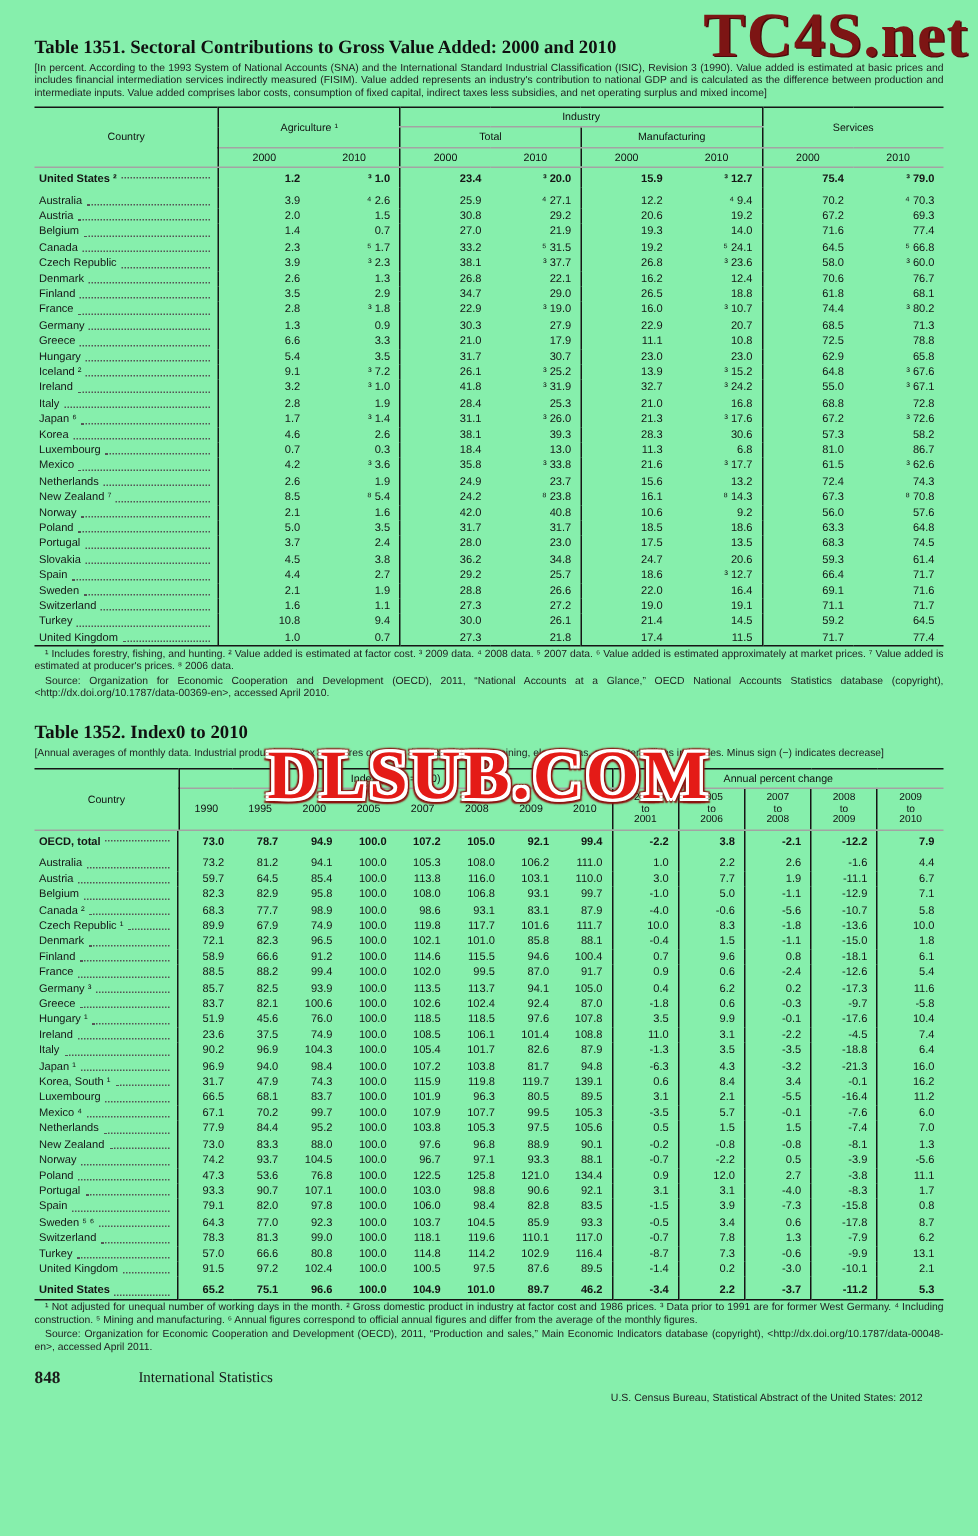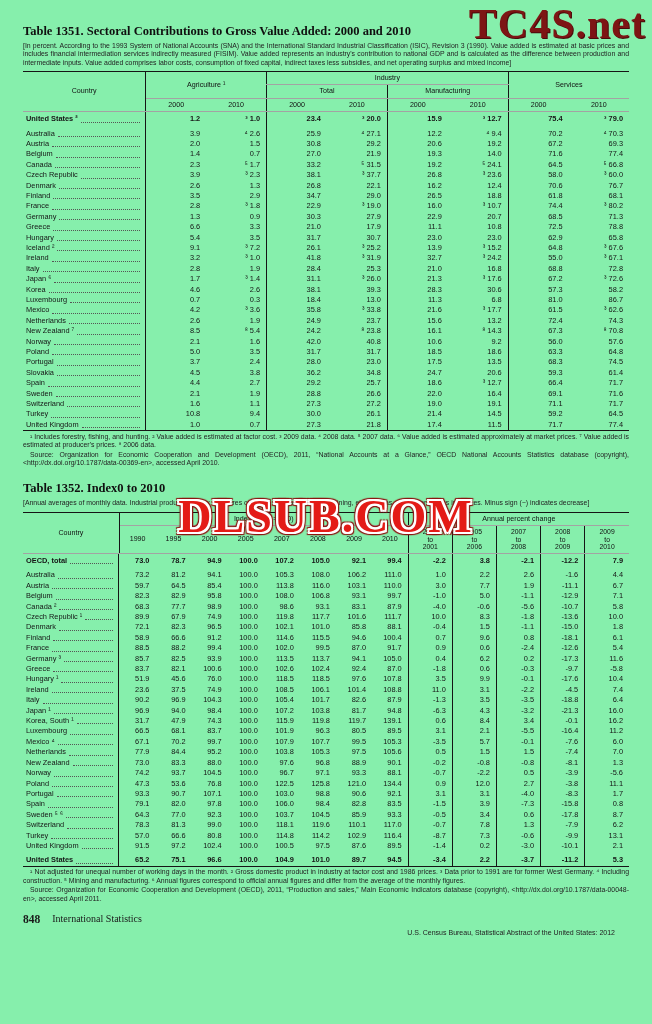--- a/index.html
+++ b/index.html
@@ -22,30 +22,30 @@
   th.range { white-space: pre-line; font-size: 6.8px; line-height: 7.6px; }
   td { font-size: 7.4px; line-height: 10.4px; padding: 0 6px 0 0; text-align: right;
        white-space: nowrap; overflow: hidden; color: #151515; }
   td.country { text-align: left; padding: 0 3px 0 3px; display: flex; align-items: flex-end; }
   .cname { white-space: nowrap; }
   .leader { flex: 1 1 auto; border-bottom: 1px dotted #555; margin: 0 2px 2px 3px; min-width: 4px; }
   .bl { border-left: 1px solid #151515; }
   .country-h, td.country { border-right: 1px solid #151515; }
   tr.bold td { font-weight: bold; }
   tr.gap td { padding-top: 4px; justify-content: space-between; }
-  tbody tr:first-child td { padding-top: 2px; }
+  tbody tr:first-child td { padding-top: 2px; align-items: center; }
 
   .sec2 { margin-top: 14px; }
   .title-row { display: flex; align-items: baseline; margin-bottom: 3px; }
   .title-row .tbl-title { margin: 0; }
 
   .footer { margin-top: 10px; }
   .pageline { display: flex; align-items: flex-start; gap: 12px; font-family: "Liberation Serif", "DejaVu Serif", serif; }
   .pageno { font-size: 11.5px; font-weight: bold; }
-  .section-label { font-size: 10px; }
+  .section-label { font-size: 10px; margin-left: 40px; }
   .census { font-size: 7px; text-align: right; margin-top: 4px; padding-right: 14px; color: #222; }
 
   .wm { position: absolute; font-family: "Liberation Serif", "DejaVu Serif", serif; font-weight: bold; pointer-events: none; white-space: nowrap; }
   .wm-top { top: 0px; right: 6px; font-size: 42px; color: #7d1514; letter-spacing: 1px;
             text-shadow: 1px 1px 0 #4a0b0b; }
   .outline-white {
     text-shadow:
       -2px -2px 0 #ffffff, -2px 0 0 #ffffff, -2px 2px 0 #ffffff,
       0 -2px 0 #ffffff, 0 2px 0 #ffffff,
       2px -2px 0 #ffffff, 2px 0 0 #ffffff, 2px 2px 0 #ffffff,
@@ -1106,21 +1106,21 @@
                 <span class="cname">United States</span>
                 <span class="leader"></span>
               </td>
               <td>65.2</td>
               <td>75.1</td>
               <td>96.6</td>
               <td>100.0</td>
               <td>104.9</td>
               <td>101.0</td>
               <td>89.7</td>
-              <td>94.5</td>
+              <td>46.2</td>
               <td class="bl">-3.4</td>
               <td class="bl">2.2</td>
               <td class="bl">-3.7</td>
               <td class="bl">-11.2</td>
               <td class="bl">5.3</td>
             </tr>
           </tbody>
       </table>
 
       <p class="footnote">¹ Not adjusted for unequal number of working days in the month. ² Gross domestic product in industry at factor cost and 1986 prices. ³ Data prior to 1991 are for former West Germany. ⁴ Including construction. ⁵ Mining and manufacturing. ⁶ Annual figures correspond to official annual figures and differ from the average of the monthly figures.</p>

